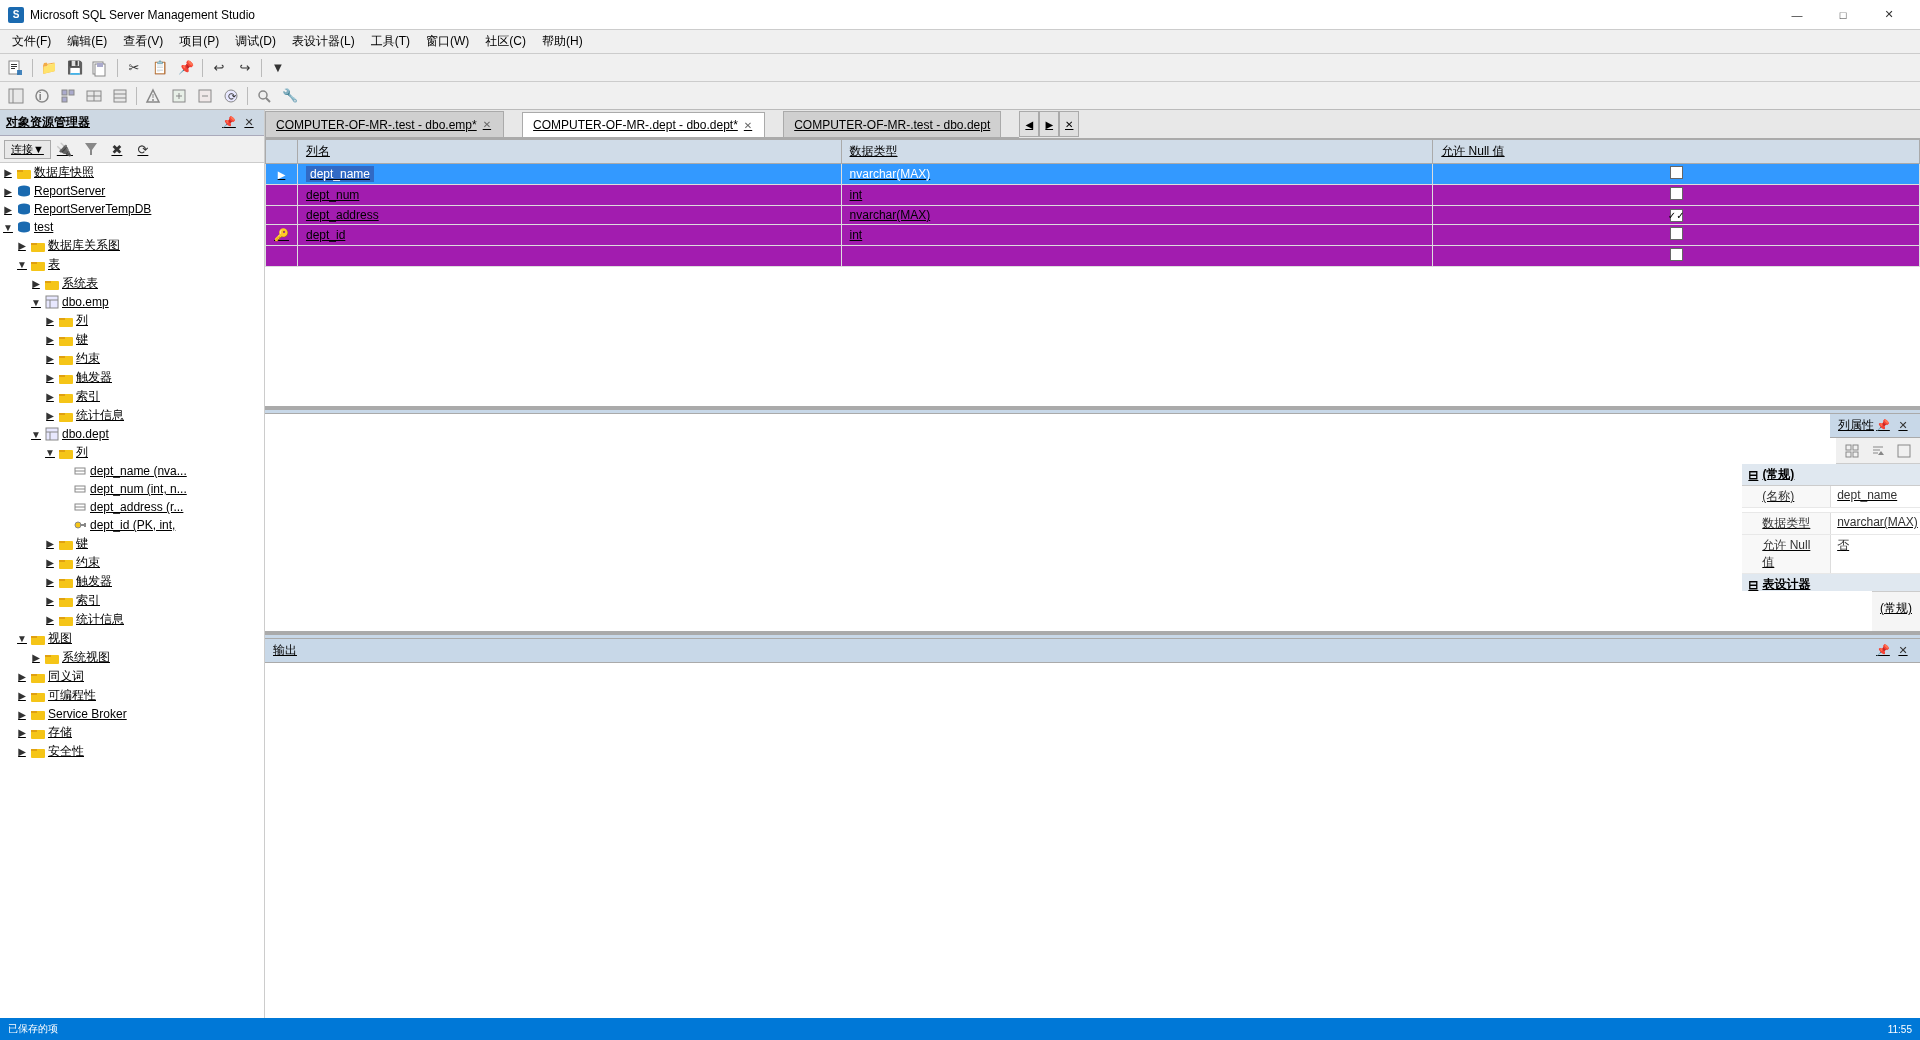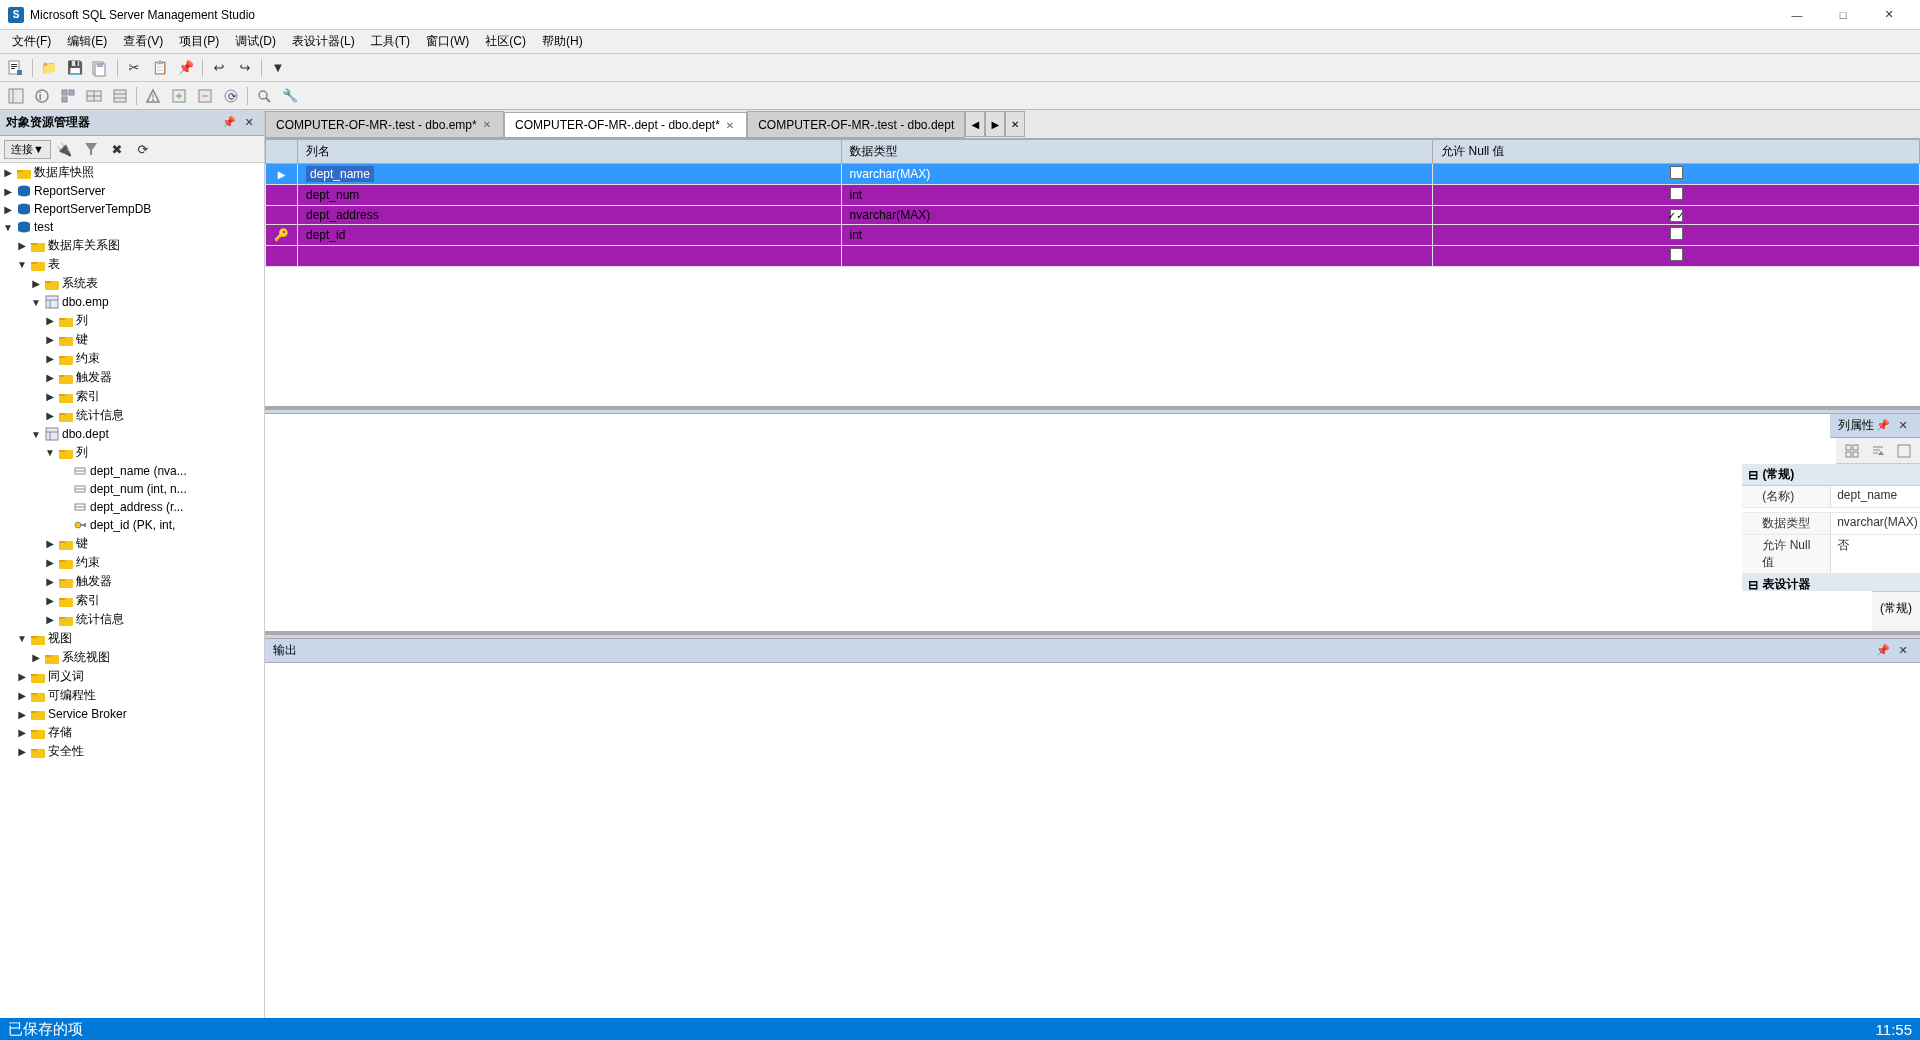--- a/index.html
+++ b/index.html
@@ -16,41 +16,41 @@
     .menu-bar { background: #f0f0f0; height: 24px; display: flex; align-items: center; padding: 7px 4px; border-bottom: 1px solid #ccc; }
     .menu-item { padding: 2px 8px; cursor: pointer; font-size: 12px; color: #000; }
 
     
     .toolbar { background: #f0f0f0; height: 28px; display: flex; align-items: center; padding: 2px 4px; border-bottom: 1px solid #ccc; gap: 2px; }
     .toolbar2 { background: #f0f0f0; height: 28px; display: flex; align-items: center; padding: 2px 4px; border-bottom: 1px solid #bbb; gap: 2px; }
     .tb-btn { width: 24px; height: 22px; background: transparent; border: 1px solid transparent; cursor: pointer; display: flex; align-items: center; justify-content: center; font-size: 13px; color: #333; }
     .tb-sep { width: 1px; height: 18px; background: #bbb; margin: 0 2px; }
 
     
-    .main-layout { display: flex; height: calc(1040px - 30px - 24px - 28px - 28px - 22px); }
+    .main-layout { display: flex; height: calc(1040px - 30px - 24px - 28px - 28px - 22px); text-decoration: underline; }
 
     
     .object-explorer { width: 265px; background: #fff; border-right: 1px solid #ccc; display: flex; flex-direction: column; flex-shrink: 0; }
     .oe-header { background: #cdd8e3; height: 26px; display: flex; align-items: center; padding: 0 6px; font-size: 12px; font-weight: bold; border-bottom: 1px solid #aab; justify-content: space-between; }
     .oe-header-left { display: flex; align-items: center; gap: 4px; }
     .oe-header-btns { display: flex; align-items: center; gap: 2px; }
     .oe-hbtn { width: 18px; height: 18px; display: flex; align-items: center; justify-content: center; cursor: pointer; font-size: 11px; background: transparent; border: none; color: #333; }
     .oe-tree { flex: 1; overflow-y: auto; overflow-x: hidden; }
     .tree-item { display: flex; align-items: center; padding: 1px 0; cursor: pointer; white-space: nowrap; }
     .tree-indent { display: inline-block; }
     .tree-toggle { width: 16px; height: 16px; display: inline-flex; align-items: center; justify-content: center; font-size: 10px; color: #333; cursor: pointer; flex-shrink: 0; }
     .tree-icon { width: 16px; height: 16px; display: inline-flex; align-items: center; justify-content: center; font-size: 12px; flex-shrink: 0; margin-right: 2px; }
     .tree-label { font-size: 12px; }
 
     
     .right-panel { flex: 1; display: flex; flex-direction: column; overflow: hidden; }
 
     
     .tab-bar { background: #e8e8e8; display: flex; align-items: flex-end; padding-left: 0; border-bottom: 1px solid #aaa; height: 28px; overflow: hidden; }
-    .tab { height: 26px; padding: 0 10px; display: flex; align-items: center; cursor: pointer; font-size: 12px; border: 1px solid #aaa; border-bottom: none; margin-right: 0; background: #d0d0d0; gap: 4px; white-space: nowrap; }
+    .tab { height: 26px; padding: 0 10px; display: flex; align-items: center; cursor: pointer; font-size: 12px; border: 1px solid #aaa; border-bottom: none; margin-right: 18px; background: #d0d0d0; gap: 4px; white-space: nowrap; }
     .tab.active { background: #fff; border-bottom: 1px solid #fff; margin-bottom: -1px; z-index: 1; }
     .tab-close { font-size: 10px; cursor: pointer; color: #666; padding: 0 2px; }
 
     
     .table-designer { flex: 1; display: flex; flex-direction: column; overflow: hidden; background: #fff; }
     .designer-grid { flex: 0 0 270px; overflow: auto; border-bottom: 3px solid #aaa; }
     .designer-table { width: 100%; border-collapse: collapse; font-size: 12px; }
     .designer-table th { background: #d0dce8; padding: 3px 8px; border: 1px solid #aaa; text-align: left; font-weight: normal; }
     .designer-table td { padding: 2px 8px; border: 1px solid #ddd; background: #a21caf; }
     .designer-table tr.selected td { background: #3399ff; color: white; }
@@ -70,21 +70,21 @@
     .props-value { width: 50%; padding: 2px 6px; color: #333; background: #fff; }
     .props-description { background: #f5f5f5; padding: 8px; font-size: 12px; min-height: 40px; border-top: 1px solid #ccc; }
 
     
     .output-panel { flex: 1; display: flex; flex-direction: column; background: #fff; }
     .output-header { background: #c8d8e8; height: 24px; display: flex; align-items: center; padding: 0 8px; font-size: 12px; border-bottom: 1px solid #aaa; justify-content: space-between; }
     .output-content { flex: 1; padding: 4px; font-size: 12px; }
     .output-header-btns { display: flex; gap: 2px; align-items: center; }
 
     
-    .status-bar { background: #0078d7; height: 22px; display: flex; align-items: center; padding: 8px 8px; color: white; font-size: 15px; justify-content: space-between; }
+    .status-bar { background: #0078d7; height: 22px; display: flex; align-items: center; padding: 8px 8px; color: white; font-size: 10px; justify-content: space-between; }
 
     
     ::-webkit-scrollbar { width: 12px; height: 12px; }
     ::-webkit-scrollbar-track { background: #f0f0f0; }
     ::-webkit-scrollbar-thumb { background: #c0c0c0; border: 1px solid #aaa; }
 
     .resize-handle { height: 5px; background: #c8d8e8; cursor: row-resize; border-top: 1px solid #aaa; border-bottom: 1px solid #aaa; }
 
     .oe-connect-bar { display: flex; align-items: center; padding: 2px 4px; gap: 2px; border-bottom: 1px solid #ccc; background: #f0f0f0; }
     .connect-btn { padding: 1px 6px; font-size: 11px; cursor: pointer; background: #e8e8e8; border: 1px solid #aaa; }

